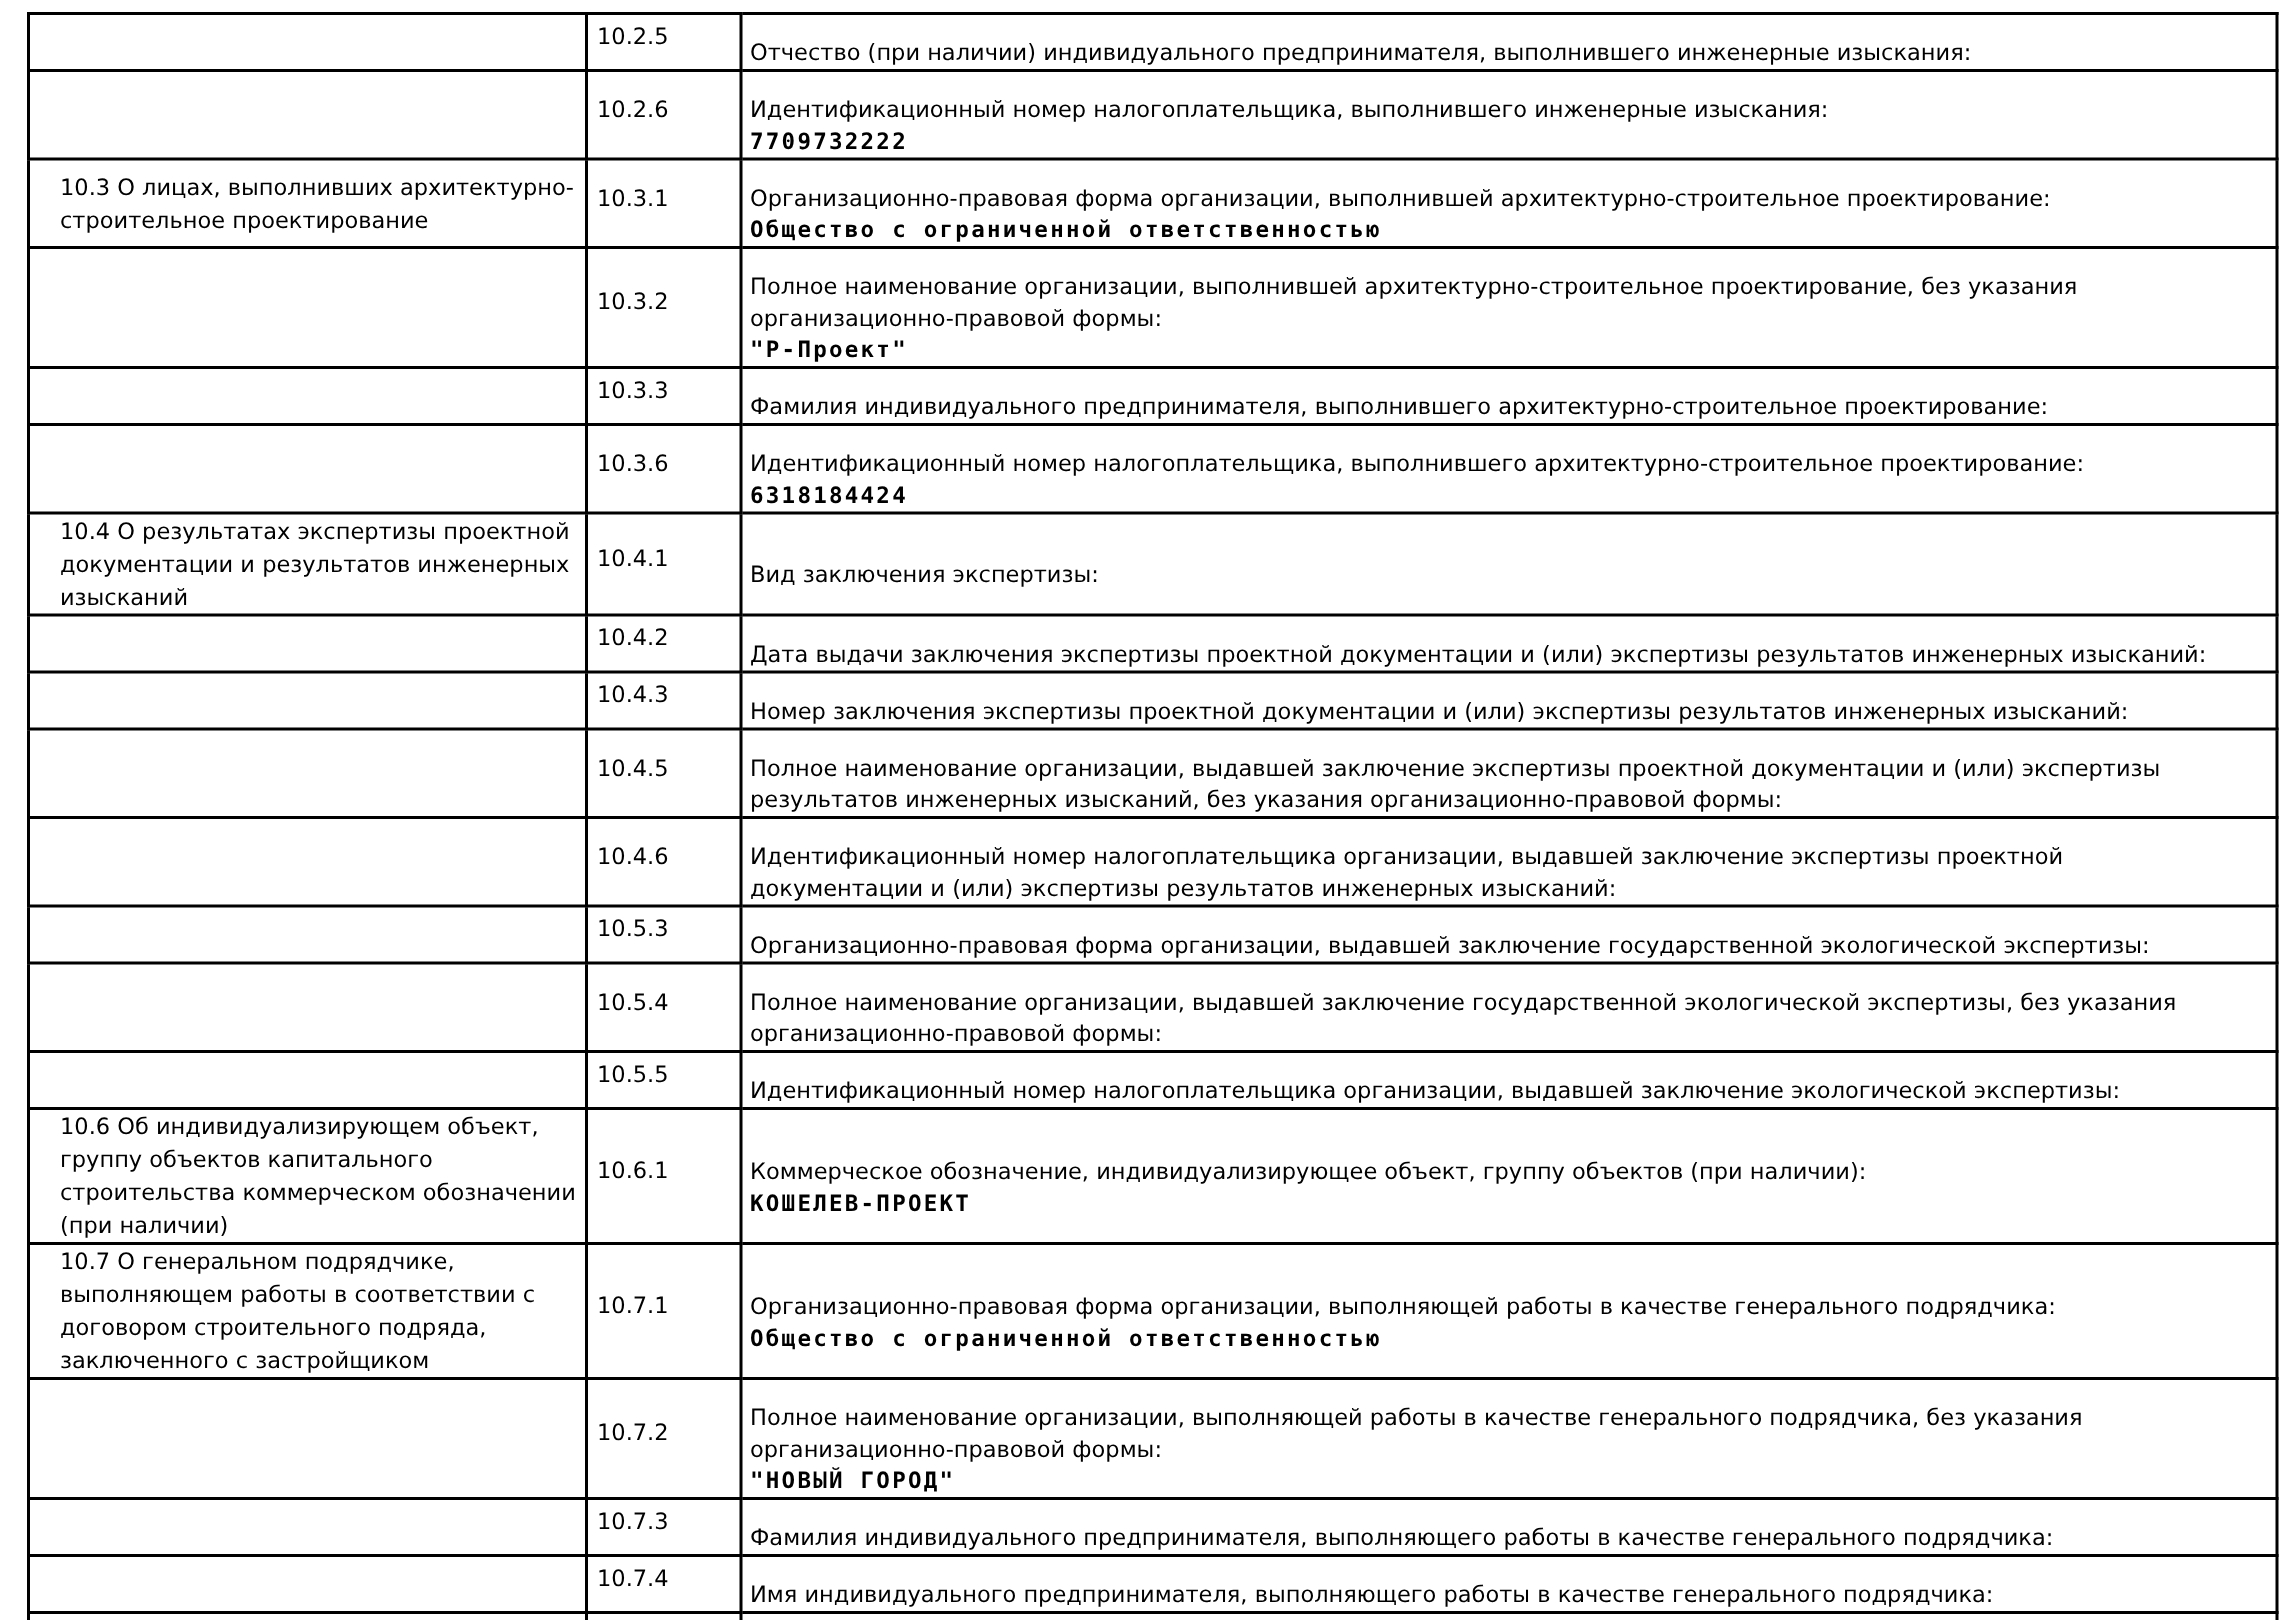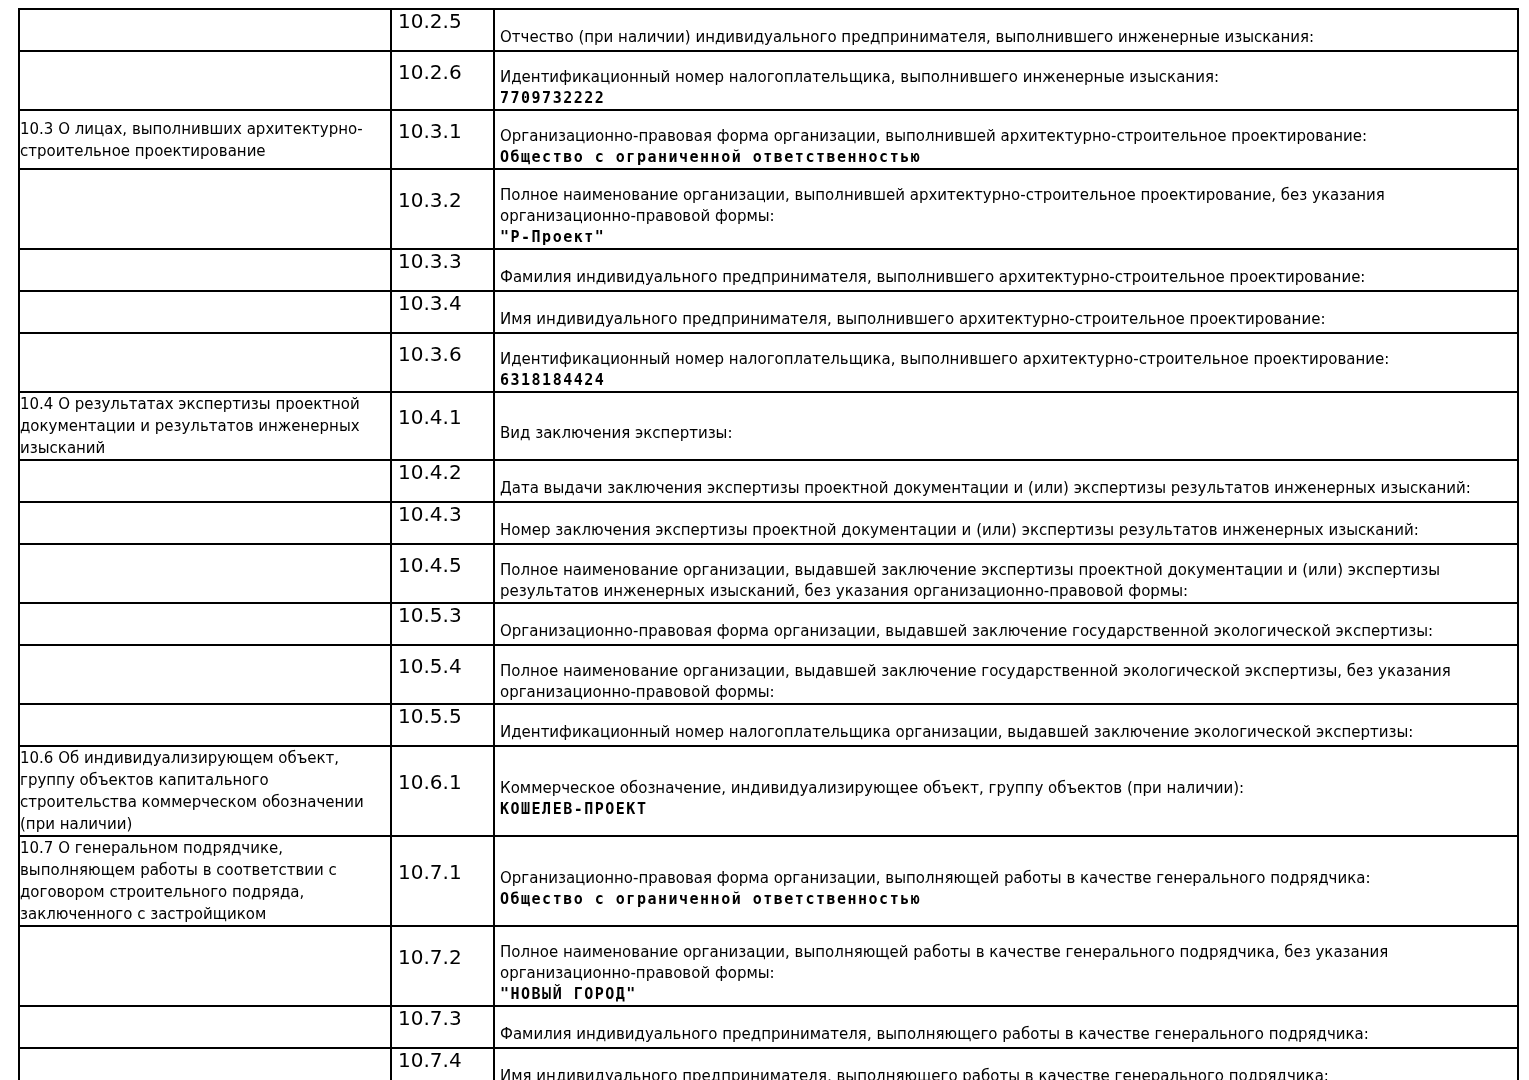--- a/index.html
+++ b/index.html
@@ -27,27 +27,27 @@
   td {
     border: 2px solid #000000;
     vertical-align: middle;
     color: #000000;
     overflow: hidden;
   }
   td.c1 {
     font-family: "DejaVu Sans", sans-serif;
     font-size: 15px;
     line-height: 22px;
-    padding: 0 4px 0 0;
+    padding: 0 4px 0 20px;
   }
   td.c2 {
     font-family: "DejaVu Sans", sans-serif;
-    font-size: 20px;
+    font-size: 15px;
     line-height: 22px;
-    padding: 0 4px 18px 6px;
+    padding: 0 4px 8px 6px;
   }
   td.c3 {
     font-family: "DejaVu Sans", sans-serif;
     font-size: 15px;
     line-height: 21px;
     padding: 0 38px 0 5px;
   }
   .lbl { display: block; margin-top: 15px; }
   .val {
     display: block;
@@ -109,28 +109,20 @@
 
   <tr>
     <td class="c1"><span class="sec"></span></td>
     <td class="c2"><span class="num">10.3.3</span></td>
     <td class="c3">
       <span class="lbl">Фамилия индивидуального предпринимателя, выполнившего архитектурно-строительное проектирование:</span>
 
     </td>
   </tr>
 
-  <tr>
-    <td class="c1"><span class="sec"></span></td>
-    <td class="c2"><span class="num">10.3.4</span></td>
-    <td class="c3">
-      <span class="lbl">Имя индивидуального предпринимателя, выполнившего архитектурно-строительное проектирование:</span>
-
-    </td>
-  </tr>
 
 
   <tr>
     <td class="c1"><span class="sec"></span></td>
     <td class="c2"><span class="num">10.3.6</span></td>
     <td class="c3">
       <span class="lbl">Идентификационный номер налогоплательщика, выполнившего архитектурно-строительное проектирование:</span>
       <span class="val">6318184424</span>
     </td>
   </tr>
@@ -165,20 +157,28 @@
 
   <tr>
     <td class="c1"><span class="sec"></span></td>
     <td class="c2"><span class="num">10.4.5</span></td>
     <td class="c3">
       <span class="lbl">Полное наименование организации, выдавшей заключение экспертизы проектной документации и (или) экспертизы результатов инженерных изысканий, без указания организационно-правовой формы:</span>
 
     </td>
   </tr>
 
+  <tr>
+    <td class="c1"><span class="sec"></span></td>
+    <td class="c2"><span class="num">10.4.6</span></td>
+    <td class="c3">
+      <span class="lbl">Идентификационный номер налогоплательщика организации, выдавшей заключение экспертизы проектной документации и (или) экспертизы результатов инженерных изысканий:</span>
+
+    </td>
+  </tr>
 
 
 
   <tr>
     <td class="c1"><span class="sec"></span></td>
     <td class="c2"><span class="num">10.5.3</span></td>
     <td class="c3">
       <span class="lbl">Организационно-правовая форма организации, выдавшей заключение государственной экологической экспертизы:</span>
 
     </td>

